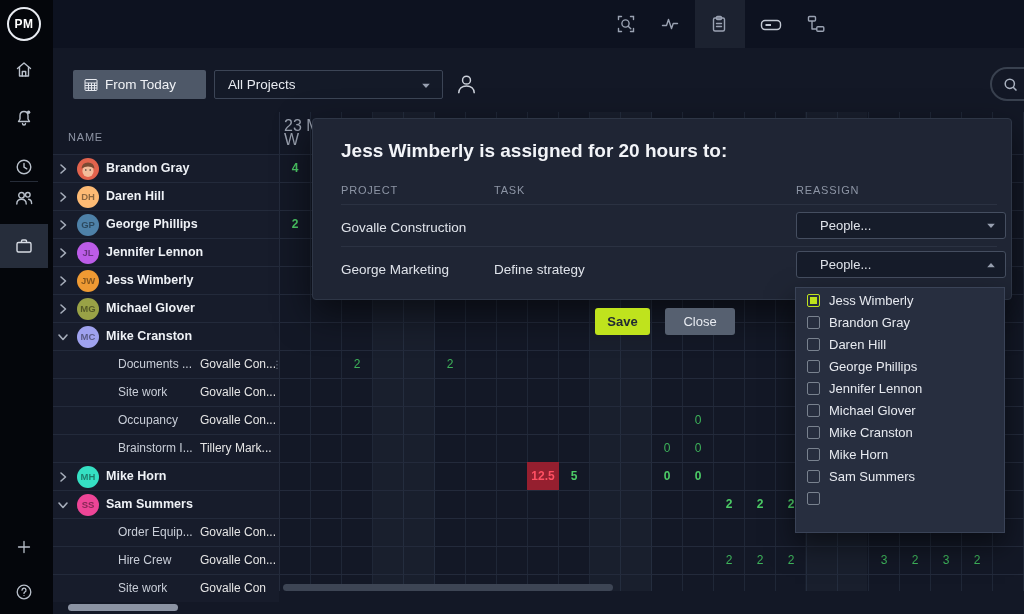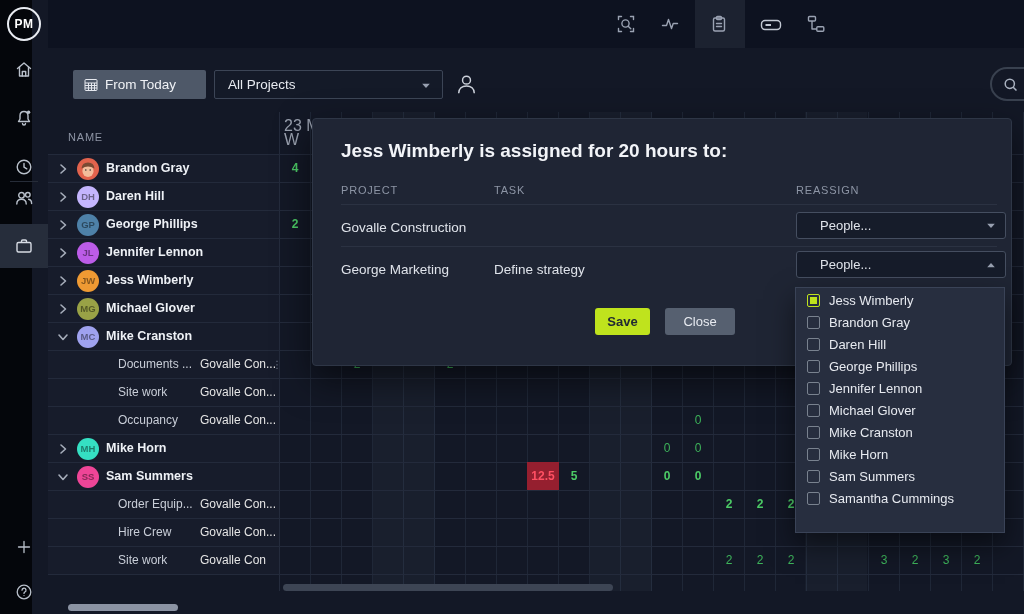--- a/index.html
+++ b/index.html
@@ -1,21 +1,21 @@
 <!DOCTYPE html>
 <html><head>
 <meta charset="utf-8">
 <style>
   *{box-sizing:border-box;margin:0;padding:0}
   html,body{width:1024px;height:614px;overflow:hidden}
   body{position:relative;background:#131826;font-family:"Liberation Sans",sans-serif;-webkit-font-smoothing:antialiased}
   svg{display:block}
 
   
-  .sidebar{position:absolute;left:0;top:0;width:32px;height:614px;background:#04060b;z-index:30}
+  .sidebar{position:absolute;left:0;top:0;width:53px;height:614px;background:#04060b;z-index:30}
   .logo{position:absolute;left:7px;top:7px;width:34px;height:34px;border:2px solid #e8ebf1;border-radius:50%;
         color:#fff;font-size:12px;font-weight:bold;text-align:center;line-height:30px;letter-spacing:.5px}
   .s-ic{position:absolute;left:14px}
   .s-div{position:absolute;left:10px;top:181px;width:28px;height:1px;background:#262c38}
   .s-active{position:absolute;left:0;top:224px;width:48px;height:44px;background:#262d3b}
 
   
   .topbar{position:absolute;left:48px;top:0;width:976px;height:48px;background:#0d1220;z-index:20}
   .t-active{position:absolute;left:647px;top:0;width:50px;height:48px;background:#1c2230}
   .t-ic{position:absolute;top:14px}
@@ -55,21 +55,21 @@
   
   .cell{position:absolute;width:32px;height:28px;line-height:28px;text-align:center;font-size:12px;z-index:3}
   .cell.bold{font-weight:bold}
   .cell.alert{font-weight:bold}
 
   
   .sb-grid{position:absolute;left:283px;top:584px;width:330px;height:7px;background:#3d4554;border-radius:4px;z-index:4}
   .sb-names{position:absolute;left:68px;top:604px;width:110px;height:7px;background:#8b93a3;border-radius:4px;z-index:4}
 
   
-  .modal{position:absolute;left:312px;top:118px;width:700px;height:248px;background:#1f2534;border:1px solid #2e3646;
+  .modal{position:absolute;left:312px;top:118px;width:700px;height:182px;background:#1f2534;border:1px solid #2e3646;
      border-radius:4px;box-shadow:0 14px 36px rgba(0,0,0,.55);z-index:10}
   .m-title{position:absolute;left:28px;top:21px;font-size:19px;font-weight:bold;color:#f2f4f8}
   .m-head{position:absolute;top:65px;font-size:11px;letter-spacing:.8px;color:#8d95a5}
   .m-div{position:absolute;left:28px;width:656px;height:1px;background:#2b3242}
   .m-cell{position:absolute;font-size:13.5px;color:#dfe3ea;line-height:20px}
   .m-select{position:absolute;left:483px;width:210px;height:27px;background:#161c2a;border:1px solid #454e60;border-radius:3px;
      font-size:13px;color:#dfe3ea;line-height:25px;padding-left:23px}
   .m-select .caret{position:absolute;right:9px;top:8px}
   .btn{position:absolute;top:189px;height:27px;border-radius:3px;font-size:13px;text-align:center;line-height:27px}
   .btn-save{left:282px;width:55px;background:#bfe31d;color:#222a33;font-weight:bold}
@@ -116,21 +116,21 @@
         </svg>
       </span>
       <span class="pname">Brandon Gray</span>
     </div>
     <div class="row">
       <span class="chev">
         <svg width="12" height="12" viewBox="0 0 12 12" fill="none" stroke="#a7aebb" stroke-width="1.6" stroke-linecap="round" stroke-linejoin="round">
           <path d="M4 2 L8.5 6 L4 10"></path>
         </svg>
       </span>
-      <span class="avatar" style="background:#c4b5fd"><i>DH</i></span>
+      <span class="avatar" style="background:#fdba74"><i>DH</i></span>
       <span class="pname">Daren Hill</span>
     </div>
     <div class="row">
       <span class="chev">
         <svg width="12" height="12" viewBox="0 0 12 12" fill="none" stroke="#a7aebb" stroke-width="1.6" stroke-linecap="round" stroke-linejoin="round">
           <path d="M4 2 L8.5 6 L4 10"></path>
         </svg>
       </span>
       <span class="avatar" style="background:#4e81a8"><i>GP</i></span>
       <span class="pname">George Phillips</span>
@@ -176,20 +176,24 @@
       <span class="tproj">Govalle Con...</span>
       <span class="dots">⋮</span>
     </div>
     <div class="row">
       <span class="tname">Site work</span>
       <span class="tproj">Govalle Con...</span>
     </div>
     <div class="row">
       <span class="tname">Occupancy</span>
       <span class="tproj">Govalle Con...</span>
+    </div>
+    <div class="row">
+      <span class="tname">Brainstorm I...</span>
+      <span class="tproj">Tillery Mark...</span>
     </div>
     <div class="row">
       <span class="chev">
         <svg width="12" height="12" viewBox="0 0 12 12" fill="none" stroke="#a7aebb" stroke-width="1.6" stroke-linecap="round" stroke-linejoin="round">
           <path d="M4 2 L8.5 6 L4 10"></path>
         </svg>
       </span>
       <span class="avatar" style="background:#35e0c3"><i>MH</i></span>
       <span class="pname">Mike Horn</span>
     </div>
@@ -432,15 +436,14 @@
     <div class="dd-item">
       <span class="cb"></span>
       <span class="dd-label">Mike Horn</span>
     </div>
     <div class="dd-item">
       <span class="cb"></span>
       <span class="dd-label">Sam Summers</span>
     </div>
     <div class="dd-item">
       <span class="cb"></span>
-      <span class="dd-label">Samantha Cummings</span>
     </div>
   </div>
 
 </body></html>

